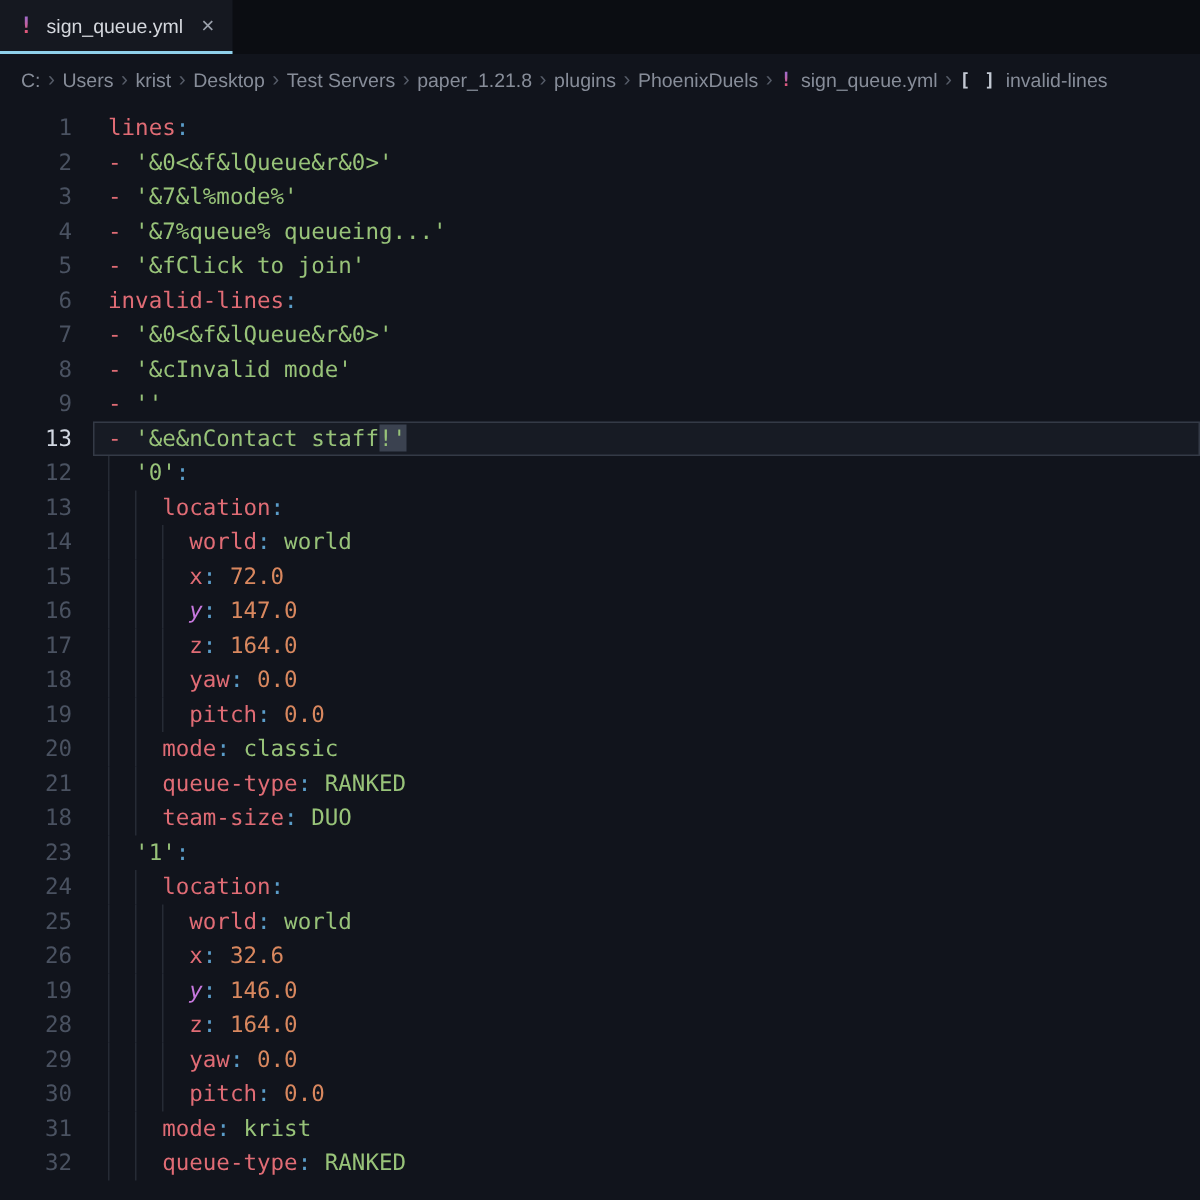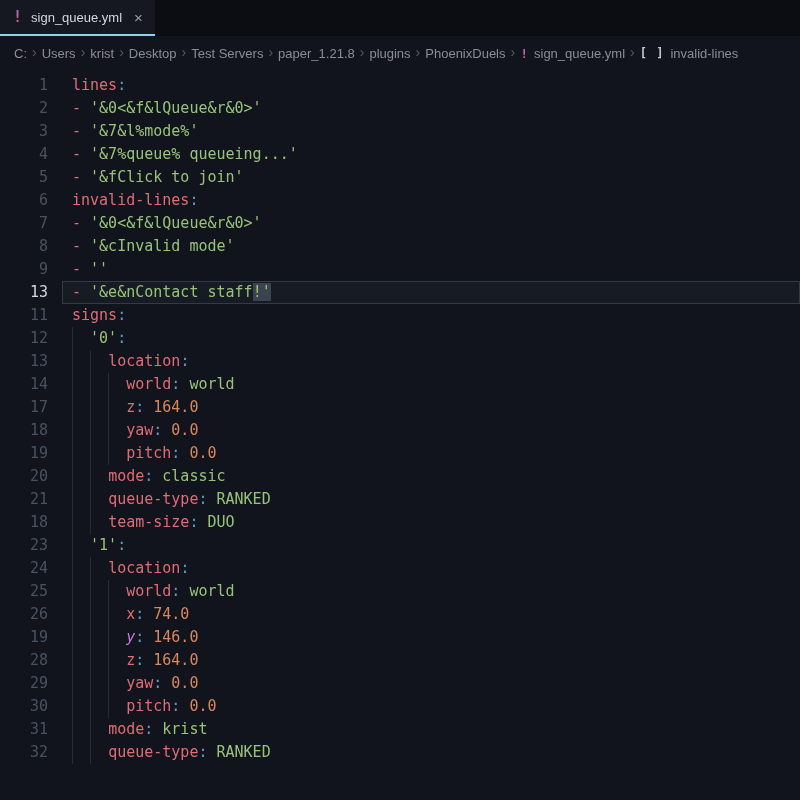--- a/index.html
+++ b/index.html
@@ -116,36 +116,40 @@
       <div class="line">
         <div class="gutter">9</div>
         <div class="code"><span class="t-dash">- </span><span class="t-str">''</span></div>
       </div>
       <div class="line current">
         <div class="curline-box"></div>
         <div class="gutter">13</div>
         <div class="code"><span class="t-dash">- </span><span class="t-str">'&amp;e&amp;nContact staff</span><span class="t-sel">!'</span></div>
       </div>
       <div class="line">
-        <div class="gutter">11</div>
-        <div class="code"><span class="t-key">signs</span><span class="t-punc">:</span></div>
-      </div>
-      <div class="line">
         <div class="gutter">12</div>
         <div class="code"><div class="guide" style="left: calc(0ch + 24px);"></div><span>  </span><span class="t-str">'0'</span><span class="t-punc">:</span></div>
       </div>
       <div class="line">
         <div class="gutter">13</div>
         <div class="code"><div class="guide" style="left: calc(0ch + 24px);"></div><div class="guide" style="left: calc(2ch + 24px);"></div><span>    </span><span class="t-key">location</span><span class="t-punc">:</span></div>
       </div>
       <div class="line">
         <div class="gutter">14</div>
         <div class="code"><div class="guide" style="left: calc(0ch + 24px);"></div><div class="guide" style="left: calc(2ch + 24px);"></div><div class="guide" style="left: calc(4ch + 24px);"></div><span>      </span><span class="t-key">world</span><span class="t-punc">: </span><span class="t-str">world</span></div>
       </div>
       <div class="line">
+        <div class="gutter">15</div>
+        <div class="code"><div class="guide" style="left: calc(0ch + 24px);"></div><div class="guide" style="left: calc(2ch + 24px);"></div><div class="guide" style="left: calc(4ch + 24px);"></div><span>      </span><span class="t-key">x</span><span class="t-punc">: </span><span class="t-num">72.0</span></div>
+      </div>
+      <div class="line">
+        <div class="gutter">16</div>
+        <div class="code"><div class="guide" style="left: calc(0ch + 24px);"></div><div class="guide" style="left: calc(2ch + 24px);"></div><div class="guide" style="left: calc(4ch + 24px);"></div><span>      </span><span class="t-kw">y</span><span class="t-punc">: </span><span class="t-num">147.0</span></div>
+      </div>
+      <div class="line">
         <div class="gutter">17</div>
         <div class="code"><div class="guide" style="left: calc(0ch + 24px);"></div><div class="guide" style="left: calc(2ch + 24px);"></div><div class="guide" style="left: calc(4ch + 24px);"></div><span>      </span><span class="t-key">z</span><span class="t-punc">: </span><span class="t-num">164.0</span></div>
       </div>
       <div class="line">
         <div class="gutter">18</div>
         <div class="code"><div class="guide" style="left: calc(0ch + 24px);"></div><div class="guide" style="left: calc(2ch + 24px);"></div><div class="guide" style="left: calc(4ch + 24px);"></div><span>      </span><span class="t-key">yaw</span><span class="t-punc">: </span><span class="t-num">0.0</span></div>
       </div>
       <div class="line">
         <div class="gutter">19</div>
         <div class="code"><div class="guide" style="left: calc(0ch + 24px);"></div><div class="guide" style="left: calc(2ch + 24px);"></div><div class="guide" style="left: calc(4ch + 24px);"></div><span>      </span><span class="t-key">pitch</span><span class="t-punc">: </span><span class="t-num">0.0</span></div>
@@ -169,21 +173,21 @@
       <div class="line">
         <div class="gutter">24</div>
         <div class="code"><div class="guide" style="left: calc(0ch + 24px);"></div><div class="guide" style="left: calc(2ch + 24px);"></div><span>    </span><span class="t-key">location</span><span class="t-punc">:</span></div>
       </div>
       <div class="line">
         <div class="gutter">25</div>
         <div class="code"><div class="guide" style="left: calc(0ch + 24px);"></div><div class="guide" style="left: calc(2ch + 24px);"></div><div class="guide" style="left: calc(4ch + 24px);"></div><span>      </span><span class="t-key">world</span><span class="t-punc">: </span><span class="t-str">world</span></div>
       </div>
       <div class="line">
         <div class="gutter">26</div>
-        <div class="code"><div class="guide" style="left: calc(0ch + 24px);"></div><div class="guide" style="left: calc(2ch + 24px);"></div><div class="guide" style="left: calc(4ch + 24px);"></div><span>      </span><span class="t-key">x</span><span class="t-punc">: </span><span class="t-num">74.0</span></div>
+        <div class="code"><div class="guide" style="left: calc(0ch + 24px);"></div><div class="guide" style="left: calc(2ch + 24px);"></div><div class="guide" style="left: calc(4ch + 24px);"></div><span>      </span><span class="t-key">x</span><span class="t-punc">: </span><span class="t-num">32.6</span></div>
       </div>
       <div class="line">
         <div class="gutter">19</div>
         <div class="code"><div class="guide" style="left: calc(0ch + 24px);"></div><div class="guide" style="left: calc(2ch + 24px);"></div><div class="guide" style="left: calc(4ch + 24px);"></div><span>      </span><span class="t-kw">y</span><span class="t-punc">: </span><span class="t-num">146.0</span></div>
       </div>
       <div class="line">
         <div class="gutter">28</div>
         <div class="code"><div class="guide" style="left: calc(0ch + 24px);"></div><div class="guide" style="left: calc(2ch + 24px);"></div><div class="guide" style="left: calc(4ch + 24px);"></div><span>      </span><span class="t-key">z</span><span class="t-punc">: </span><span class="t-num">164.0</span></div>
       </div>
       <div class="line">

